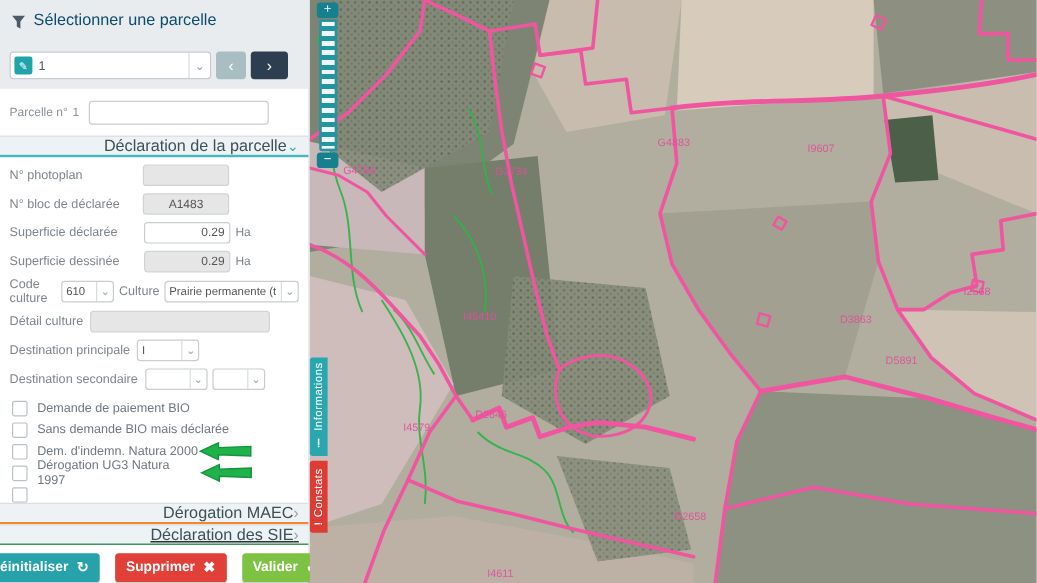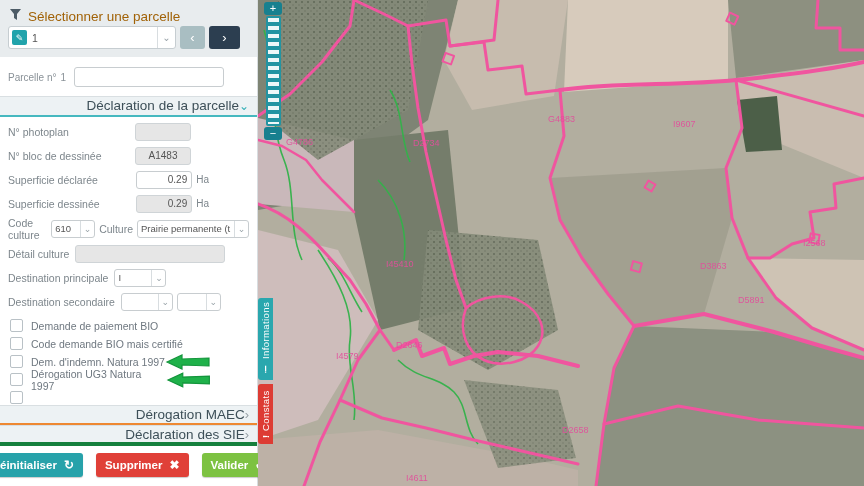--- a/index.html
+++ b/index.html
@@ -2,50 +2,50 @@
 <html><head>
 <meta charset="utf-8">
 <style>
   html,body{margin:0;padding:0;}
   body{width:864px;height:486px;overflow:hidden;display:flex;font-family:"Liberation Sans",sans-serif;background:#fff;}
   *{box-sizing:border-box;}
 
   
   .sidebar{width:258px;min-width:258px;height:486px;background:#fff;display:flex;flex-direction:column;border-right:1px solid #d8dde0;position:relative;}
   .selhead{background:#e8ecee;padding:7px 8px 8px 8px;}
-  .selhead-title{display:flex;align-items:flex-start;gap:7px;color:#a16207;font-size:13.5px;margin:2px 0 2px 2px;}
+  .selhead-title{display:flex;align-items:flex-end;gap:7px;color:#0c4a6e;font-size:13.5px;margin:2px 0 19px 2px;}
   .sel-row{display:flex;gap:4px;align-items:center;}
   .bigselect{flex:0 0 168px;height:23px;background:#fff;border:1px solid #c6cdd1;border-radius:3px;display:flex;align-items:center;padding-left:3px;position:relative;}
   .editsq{width:15px;height:15px;background:#21a3ab;border-radius:2px;color:#fff;font-size:9px;display:flex;align-items:center;justify-content:center;}
   .bigselect .val{font-size:10.5px;color:#555;margin-left:5px;flex:1;}
   .bigselect .arr{border-left:1px solid #d8dde0;width:18px;height:100%;display:flex;align-items:center;justify-content:center;color:#98a2a8;font-size:10px;}
   .navbtn{height:23px;border:none;border-radius:3px;color:#fff;font-size:13px;line-height:1;display:flex;align-items:center;justify-content:center;cursor:pointer;padding:0;}
   .prevbtn{width:25px;background:#a9bec2;}
   .nextbtn{width:31px;background:#2c3e50;}
 
   .parcelle-row{display:flex;align-items:center;margin:10px 8px 0 8px;gap:4px;}
   .plabel{font-size:10px;color:#8a9298;}
   .pnum{font-size:10px;color:#8a9298;margin-right:4px;}
   .parcelle-row input{width:150px;height:20px;border:1px solid #c8cdd0;border-radius:3px;}
 
   .acc{height:24px;background:#edf2f4;border-top:1px solid #d9dfe2;display:flex;align-items:center;justify-content:flex-end;padding:0 8px;cursor:pointer;}
   .acc .t{font-size:13.5px;color:#3d4f58;}
   .acc .c{font-size:12px;color:#35b0b7;}
   .acc1{margin-top:9px;border-bottom:2px solid #46b8bf;}
   .acc-maec{border-bottom:2px solid #ee8832;}
   .acc-maec .c,.acc-sie .c{color:#97a1a7;font-size:13px;}
-  .acc-sie{border-bottom:4px solid #15803d;}
+  .acc-sie{border-bottom:1px solid #15803d;text-decoration:underline;}
 
   .frow{display:flex;align-items:center;margin:6px 8px 0 8px;height:20px;}
   .flabel{font-size:10.5px;color:#7d868c;}
   .frow .ctrl{margin-left:auto;display:flex;align-items:center;gap:4px;}
   .frow.leftctl .ctrl{margin-left:6px;}
   .inp{height:18px;border:1px solid #c8cdd0;border-radius:3px;font-size:10px;color:#555;padding:0 4px;font-family:"Liberation Sans",sans-serif;}
   .inp.gray{background:#e6e6e6;border-color:#cfd4d7;}
-  .w48{width:56px;text-align:center;}
+  .w48{width:72px;text-align:center;}
   .num{text-align:right;}
   .w150{width:150px;}
   .unit{font-size:10px;color:#7d868c;}
   .sel{height:18px;border:1px solid #c8cdd0;border-radius:3px;background:#fff;display:flex;align-items:center;cursor:pointer;}
   .sel .selval{font-size:9.5px;color:#555;padding:0 3px;flex:1;white-space:nowrap;overflow:hidden;}
   .sel .selarr{border-left:1px solid #d8dde0;width:14px;height:100%;display:flex;align-items:center;justify-content:center;color:#98a2a8;font-size:9px;}
 
   .cbwrap{margin-top:4px;}
   .cbrow{display:flex;align-items:center;margin:4px 8px 0 10px;height:14px;cursor:pointer;}
   .cb{width:13px;height:13px;border:1px solid #b9c1c6;border-radius:2px;background:#fff;margin-right:8px;flex:none;}
@@ -111,21 +111,21 @@
   </div>
 
   <div class="frow">
     <span class="flabel">N° photoplan</span>
     <div class="ctrl" style="margin-right:58px;">
         <input class="inp gray w48" value="" style="">
       </div>
   </div>
 
   <div class="frow">
-    <span class="flabel">N° bloc de dessinée</span>
+    <span class="flabel">N° bloc de déclarée</span>
     <div class="ctrl" style="margin-right:58px;">
         <input class="inp gray w48" value="A1483" style="">
       </div>
   </div>
 
   <div class="frow">
     <span class="flabel">Superficie déclarée</span>
     <div class="ctrl" style="margin-right:40px;">
       <input class="inp w48 num" value="0.29" style="">
       <span class="unit">Ha</span>
@@ -186,25 +186,25 @@
     </div>
   </div>
 
   <div class="cbwrap">
     <label class="cbrow">
       <span class="cb"></span>
       <span class="cbl">Demande de paiement BIO</span>
     </label>
     <label class="cbrow">
       <span class="cb"></span>
-      <span class="cbl">Code demande BIO mais certifié</span>
-    </label>
-    <label class="cbrow">
-      <span class="cb"></span>
-      <span class="cbl">Dem. d'indemn. Natura 1997</span>
+      <span class="cbl">Sans demande BIO mais déclarée</span>
+    </label>
+    <label class="cbrow">
+      <span class="cb"></span>
+      <span class="cbl">Dem. d'indemn. Natura 2000</span>
       <svg class="arrow" width="46" height="16" viewBox="0 0 46 16">
           <polygon points="2,8 17,1 17,5 44,4 44,12 17,11 17,15"></polygon>
         </svg>
     </label>
     <label class="cbrow">
       <span class="cb"></span>
       <span class="cbl">Dérogation UG3 Natura 1997</span>
       <svg class="arrow" width="46" height="16" viewBox="0 0 46 16">
           <polygon points="2,8 17,1 17,5 44,4 44,12 17,11 17,15"></polygon>
         </svg>

